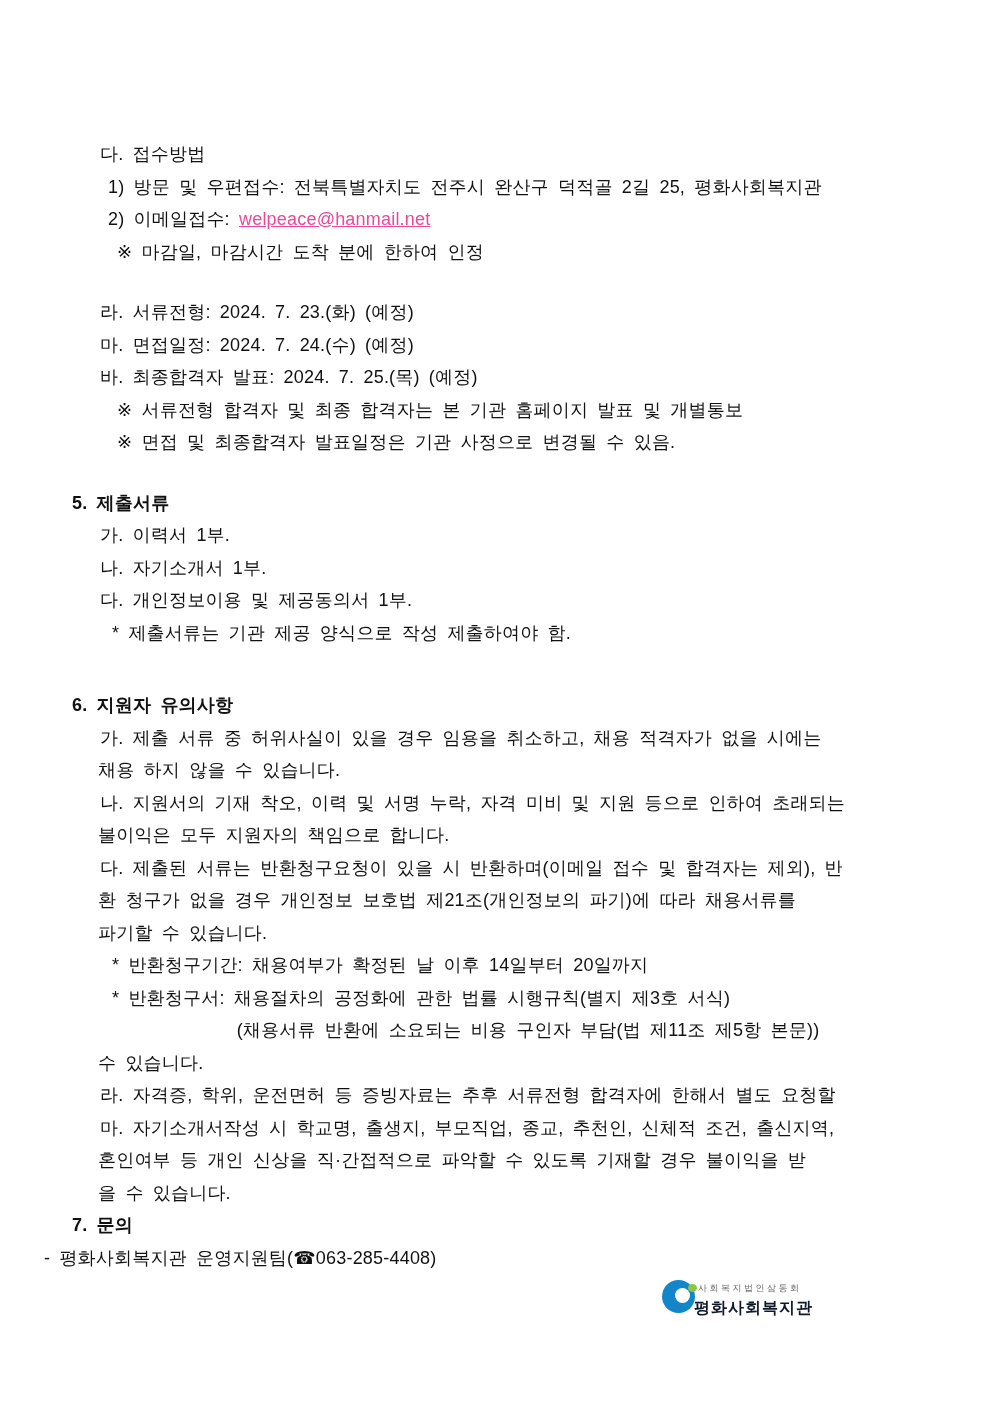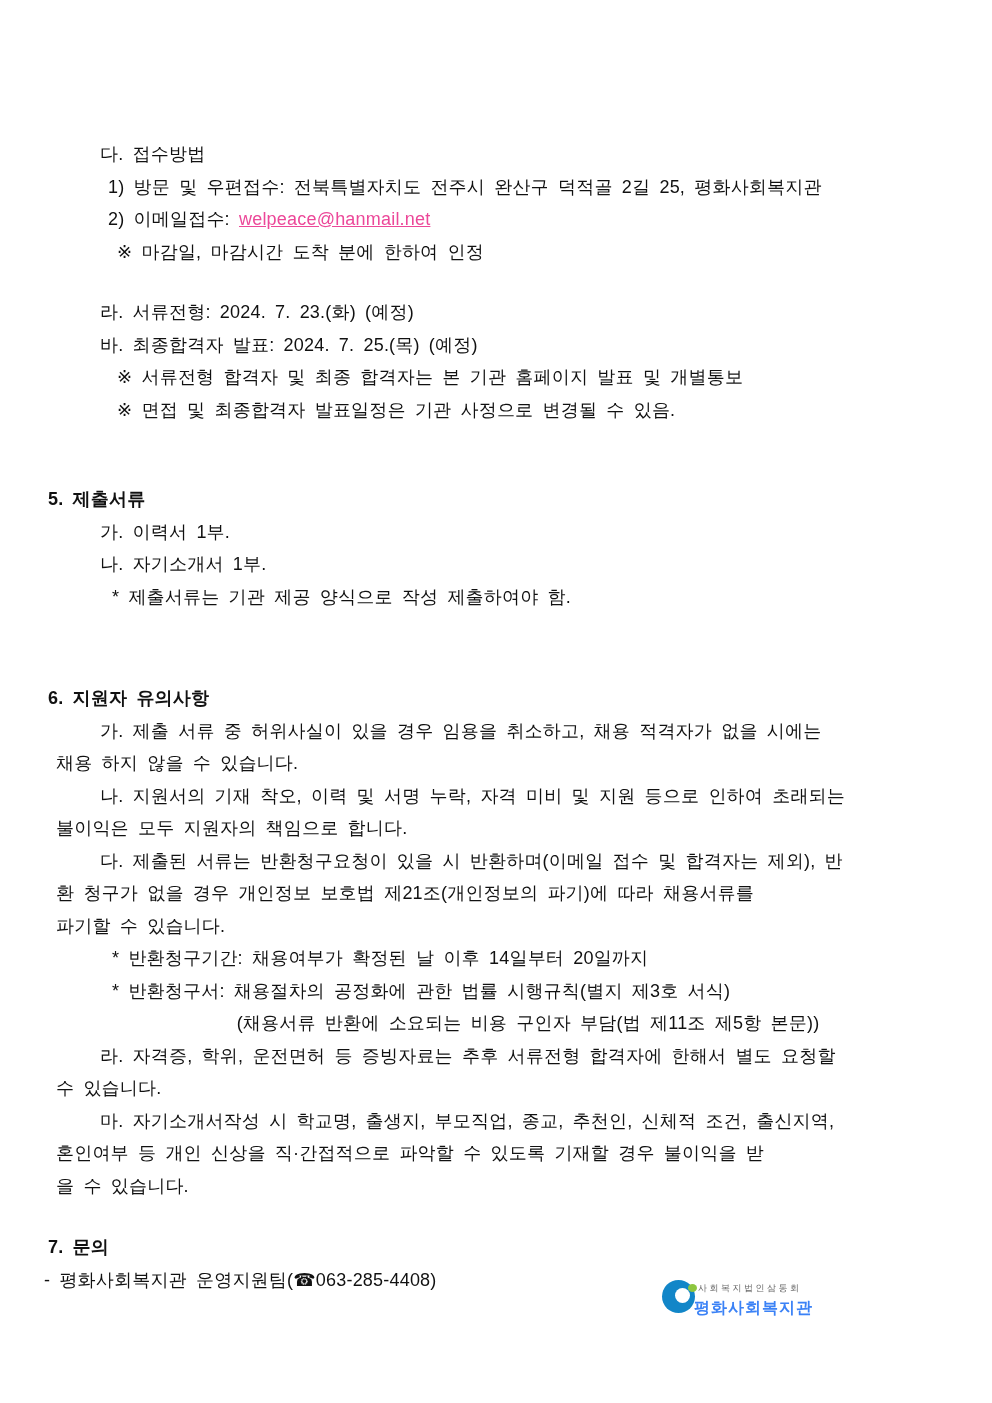--- a/index.html
+++ b/index.html
@@ -21,26 +21,26 @@
     left: 0;
     width: 992px;
   }
   .line {
     font-size: 18px;
     line-height: 32.5px;
     white-space: nowrap;
     word-spacing: 4px;
     letter-spacing: 0.2px;
   }
-  .l-heading { padding-left: 48px; font-weight: bold; margin-top: 29px; }
+  .l-heading { padding-left: 72px; font-weight: bold; }
   .l-item    { padding-left: 100px; }
   .l-sub     { padding-left: 108px; }
   .l-star    { padding-left: 112px; }
   .l-note    { padding-left: 117px; }
-  .l-cont    { padding-left: 56px; }
+  .l-cont    { padding-left: 98px; }
   .l-cont2   { padding-left: 64px; text-align: center; }
   .l-dash    { padding-left: 44px; }
   .spacer-sm { height: 28px; }
   .spacer-lg { height: 40px; }
   a.email {
     color: #ec4899;
     text-decoration: underline;
     cursor: pointer;
   }
   
@@ -88,65 +88,67 @@
   .logo-small {
     font-size: 9px;
     letter-spacing: 2.5px;
     color: #666666;
     padding-left: 4px;
   }
   .logo-name {
     font-size: 16px;
     font-weight: bold;
     letter-spacing: 1px;
-    color: #3b82f6;
+    color: #0f172a;
     margin-top: 3px;
   }
 </style>
 </head>
 <body>
 
 <div class="doc">
 
   <div class="line l-item">다. 접수방법</div>
   <div class="line l-sub">1) 방문 및 우편접수: 전북특별자치도 전주시 완산구 덕적골 2길 25, 평화사회복지관</div>
   <div class="line l-sub">
     <span>2) 이메일접수: </span><a class="email">welpeace@hanmail.net</a>
   </div>
   <div class="line l-note">※ 마감일, 마감시간 도착 분에 한하여 인정</div>
 
   <div class="spacer-sm"></div>
 
   <div class="line l-item">라. 서류전형: 2024. 7. 23.(화) (예정)</div>
+  <div class="line l-item">마. 면접일정: 2024. 7. 24.(수) (예정)</div>
   <div class="line l-item">바. 최종합격자 발표: 2024. 7. 25.(목) (예정)</div>
   <div class="line l-note">※ 서류전형 합격자 및 최종 합격자는 본 기관 홈페이지 발표 및 개별통보</div>
   <div class="line l-note">※ 면접 및 최종합격자 발표일정은 기관 사정으로 변경될 수 있음.</div>
 
   <div class="spacer-sm"></div>
 
   <div class="line l-heading">5. 제출서류</div>
   <div class="line l-item">가. 이력서 1부.</div>
   <div class="line l-item">나. 자기소개서 1부.</div>
+  <div class="line l-item">다. 개인정보이용 및 제공동의서 1부.</div>
   <div class="line l-star">* 제출서류는 기관 제공 양식으로 작성 제출하여야 함.</div>
 
   <div class="spacer-lg"></div>
 
   <div class="line l-heading">6. 지원자 유의사항</div>
   <div class="line l-item">가. 제출 서류 중 허위사실이 있을 경우 임용을 취소하고, 채용 적격자가 없을 시에는</div>
   <div class="line l-cont">채용 하지 않을 수 있습니다.</div>
   <div class="line l-item">나. 지원서의 기재 착오, 이력 및 서명 누락, 자격 미비 및 지원 등으로 인하여 초래되는</div>
   <div class="line l-cont">불이익은 모두 지원자의 책임으로 합니다.</div>
   <div class="line l-item">다. 제출된 서류는 반환청구요청이 있을 시 반환하며(이메일 접수 및 합격자는 제외), 반</div>
   <div class="line l-cont">환 청구가 없을 경우 개인정보 보호법 제21조(개인정보의 파기)에 따라 채용서류를</div>
   <div class="line l-cont">파기할 수 있습니다.</div>
   <div class="line l-star">* 반환청구기간: 채용여부가 확정된 날 이후 14일부터 20일까지</div>
   <div class="line l-star">* 반환청구서: 채용절차의 공정화에 관한 법률 시행규칙(별지 제3호 서식)</div>
   <div class="line l-cont2">(채용서류 반환에 소요되는 비용 구인자 부담(법 제11조 제5항 본문))</div>
+  <div class="line l-cont">수 있습니다.</div>
   <div class="line l-item">라. 자격증, 학위, 운전면허 등 증빙자료는 추후 서류전형 합격자에 한해서 별도 요청할</div>
-  <div class="line l-cont">수 있습니다.</div>
   <div class="line l-item">마. 자기소개서작성 시 학교명, 출생지, 부모직업, 종교, 추천인, 신체적 조건, 출신지역,</div>
   <div class="line l-cont">혼인여부 등 개인 신상을 직·간접적으로 파악할 수 있도록 기재할 경우 불이익을 받</div>
   <div class="line l-cont">을 수 있습니다.</div>
 
   <div class="line l-heading">7. 문의</div>
   <div class="line l-dash">- 평화사회복지관 운영지원팀(☎063-285-4408)</div>
 
 </div>
 
 <div class="logo">

